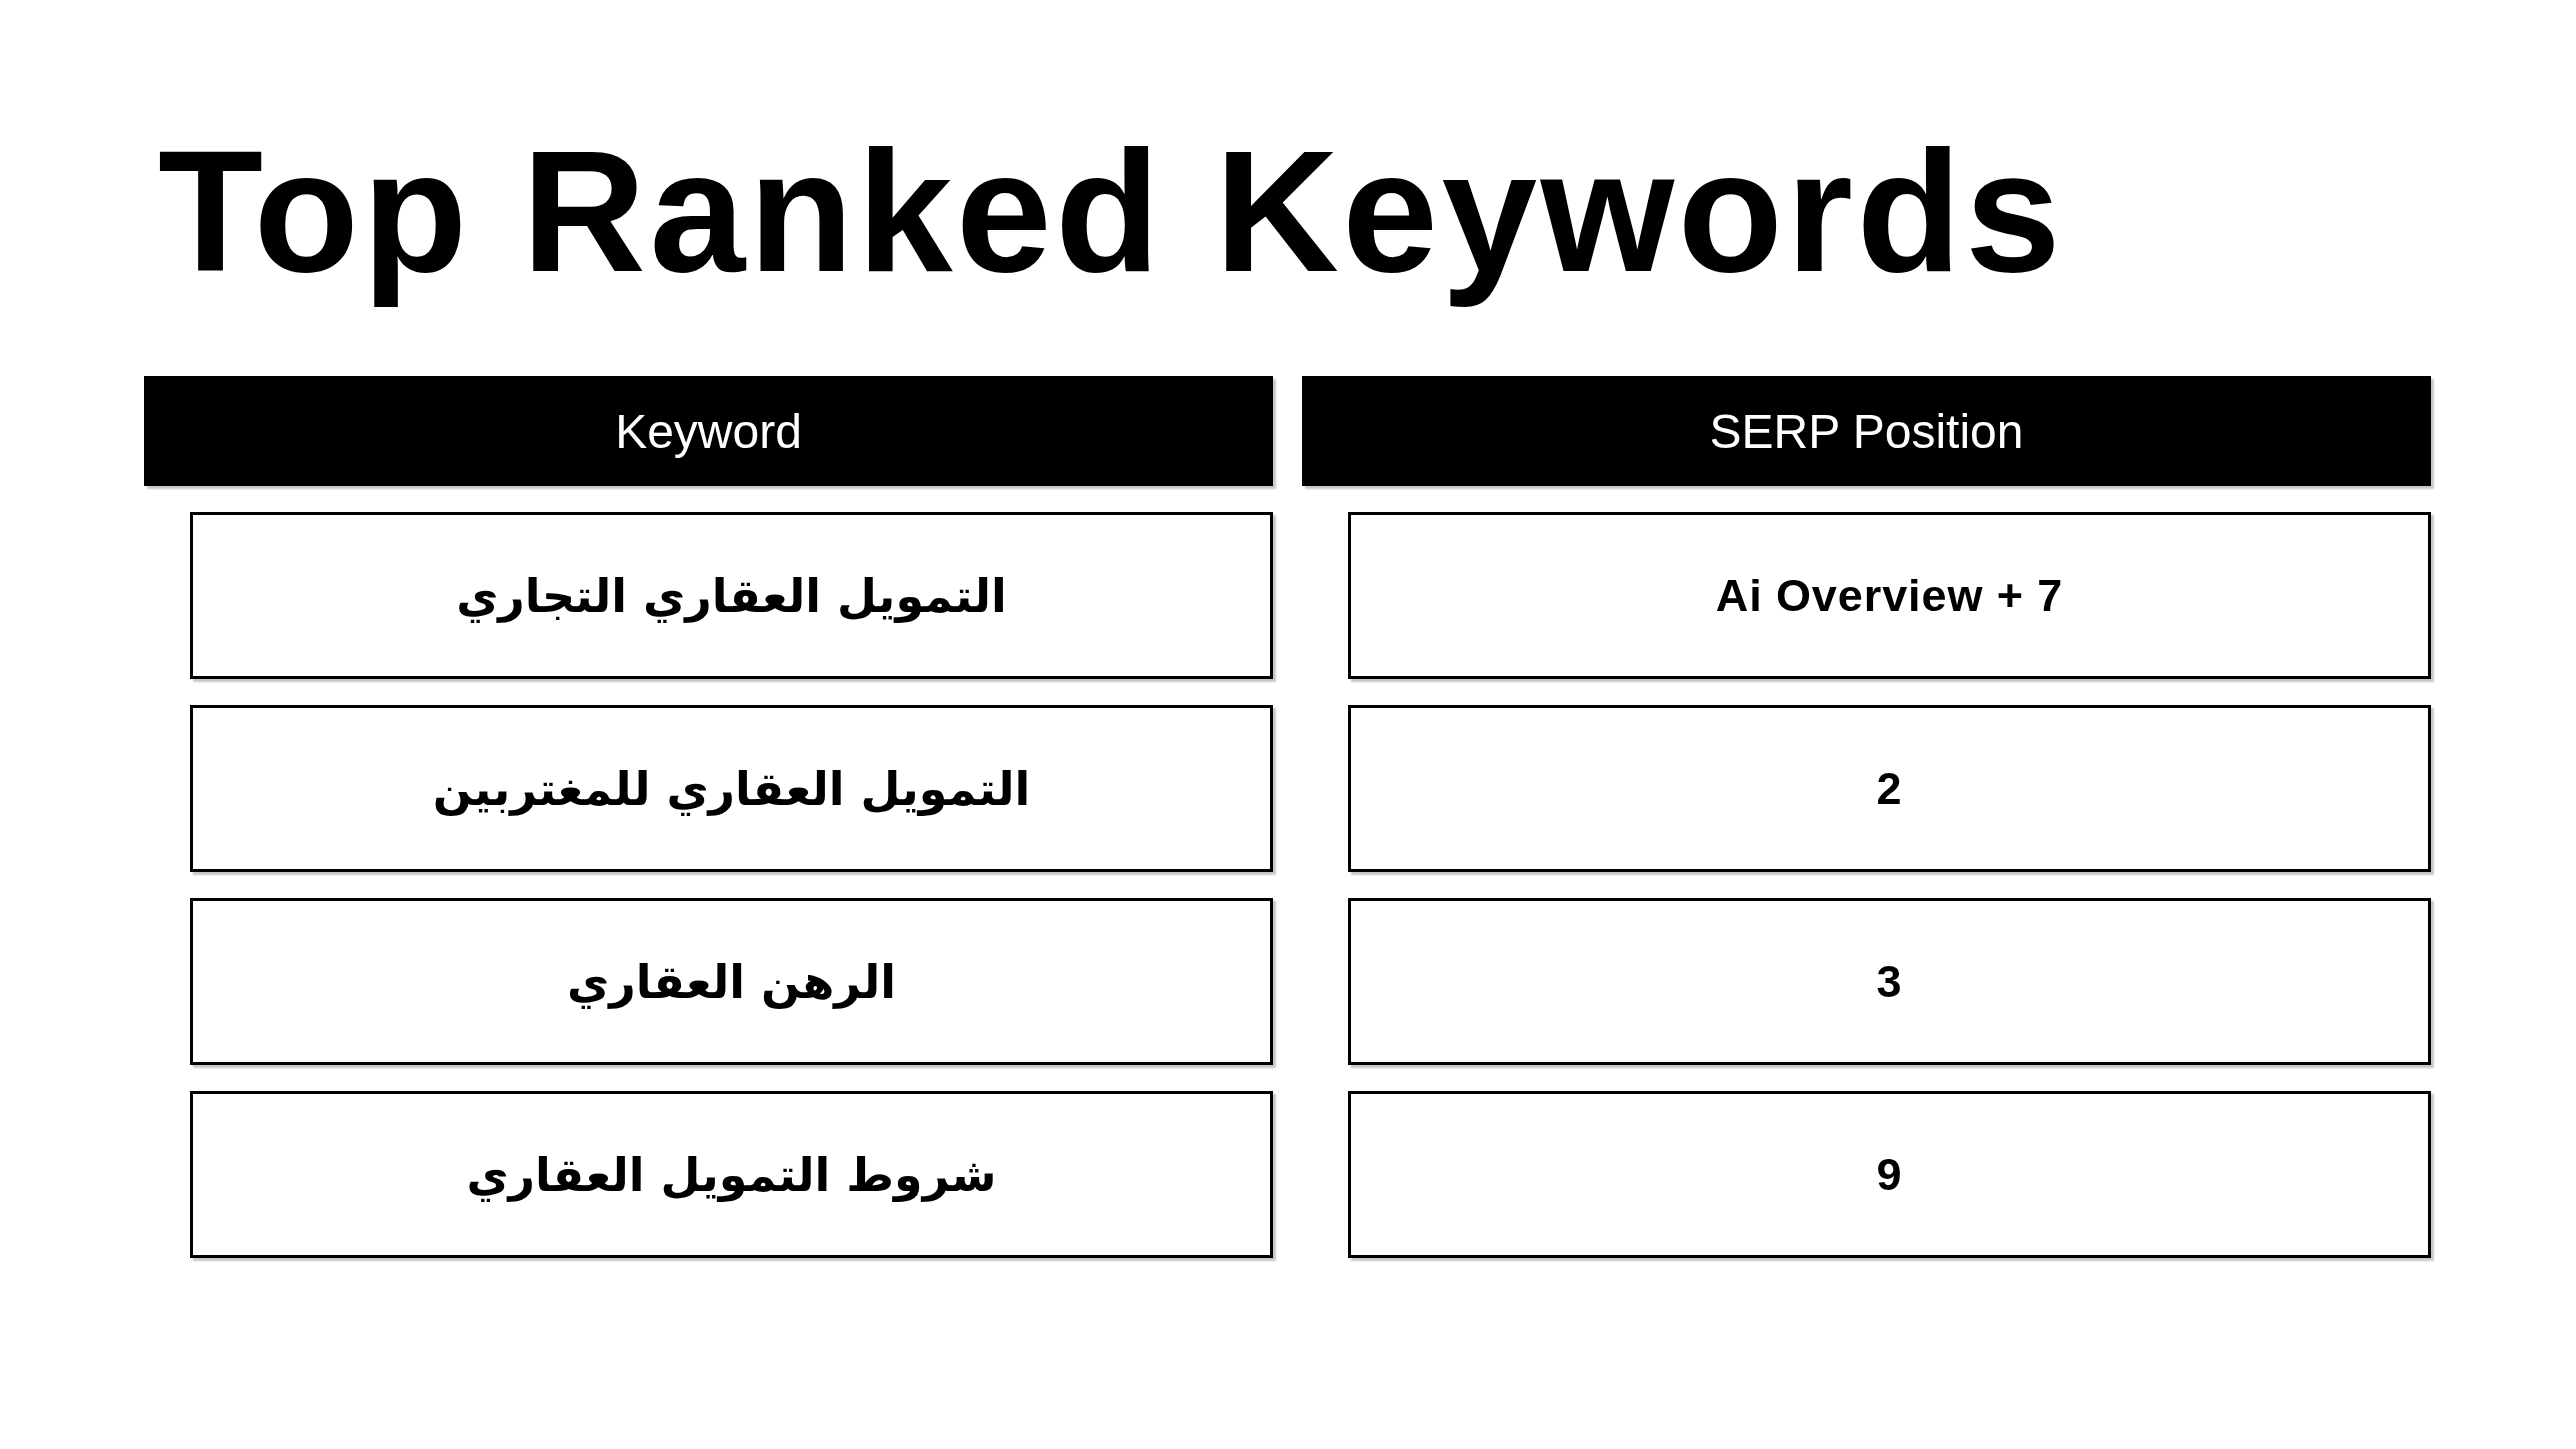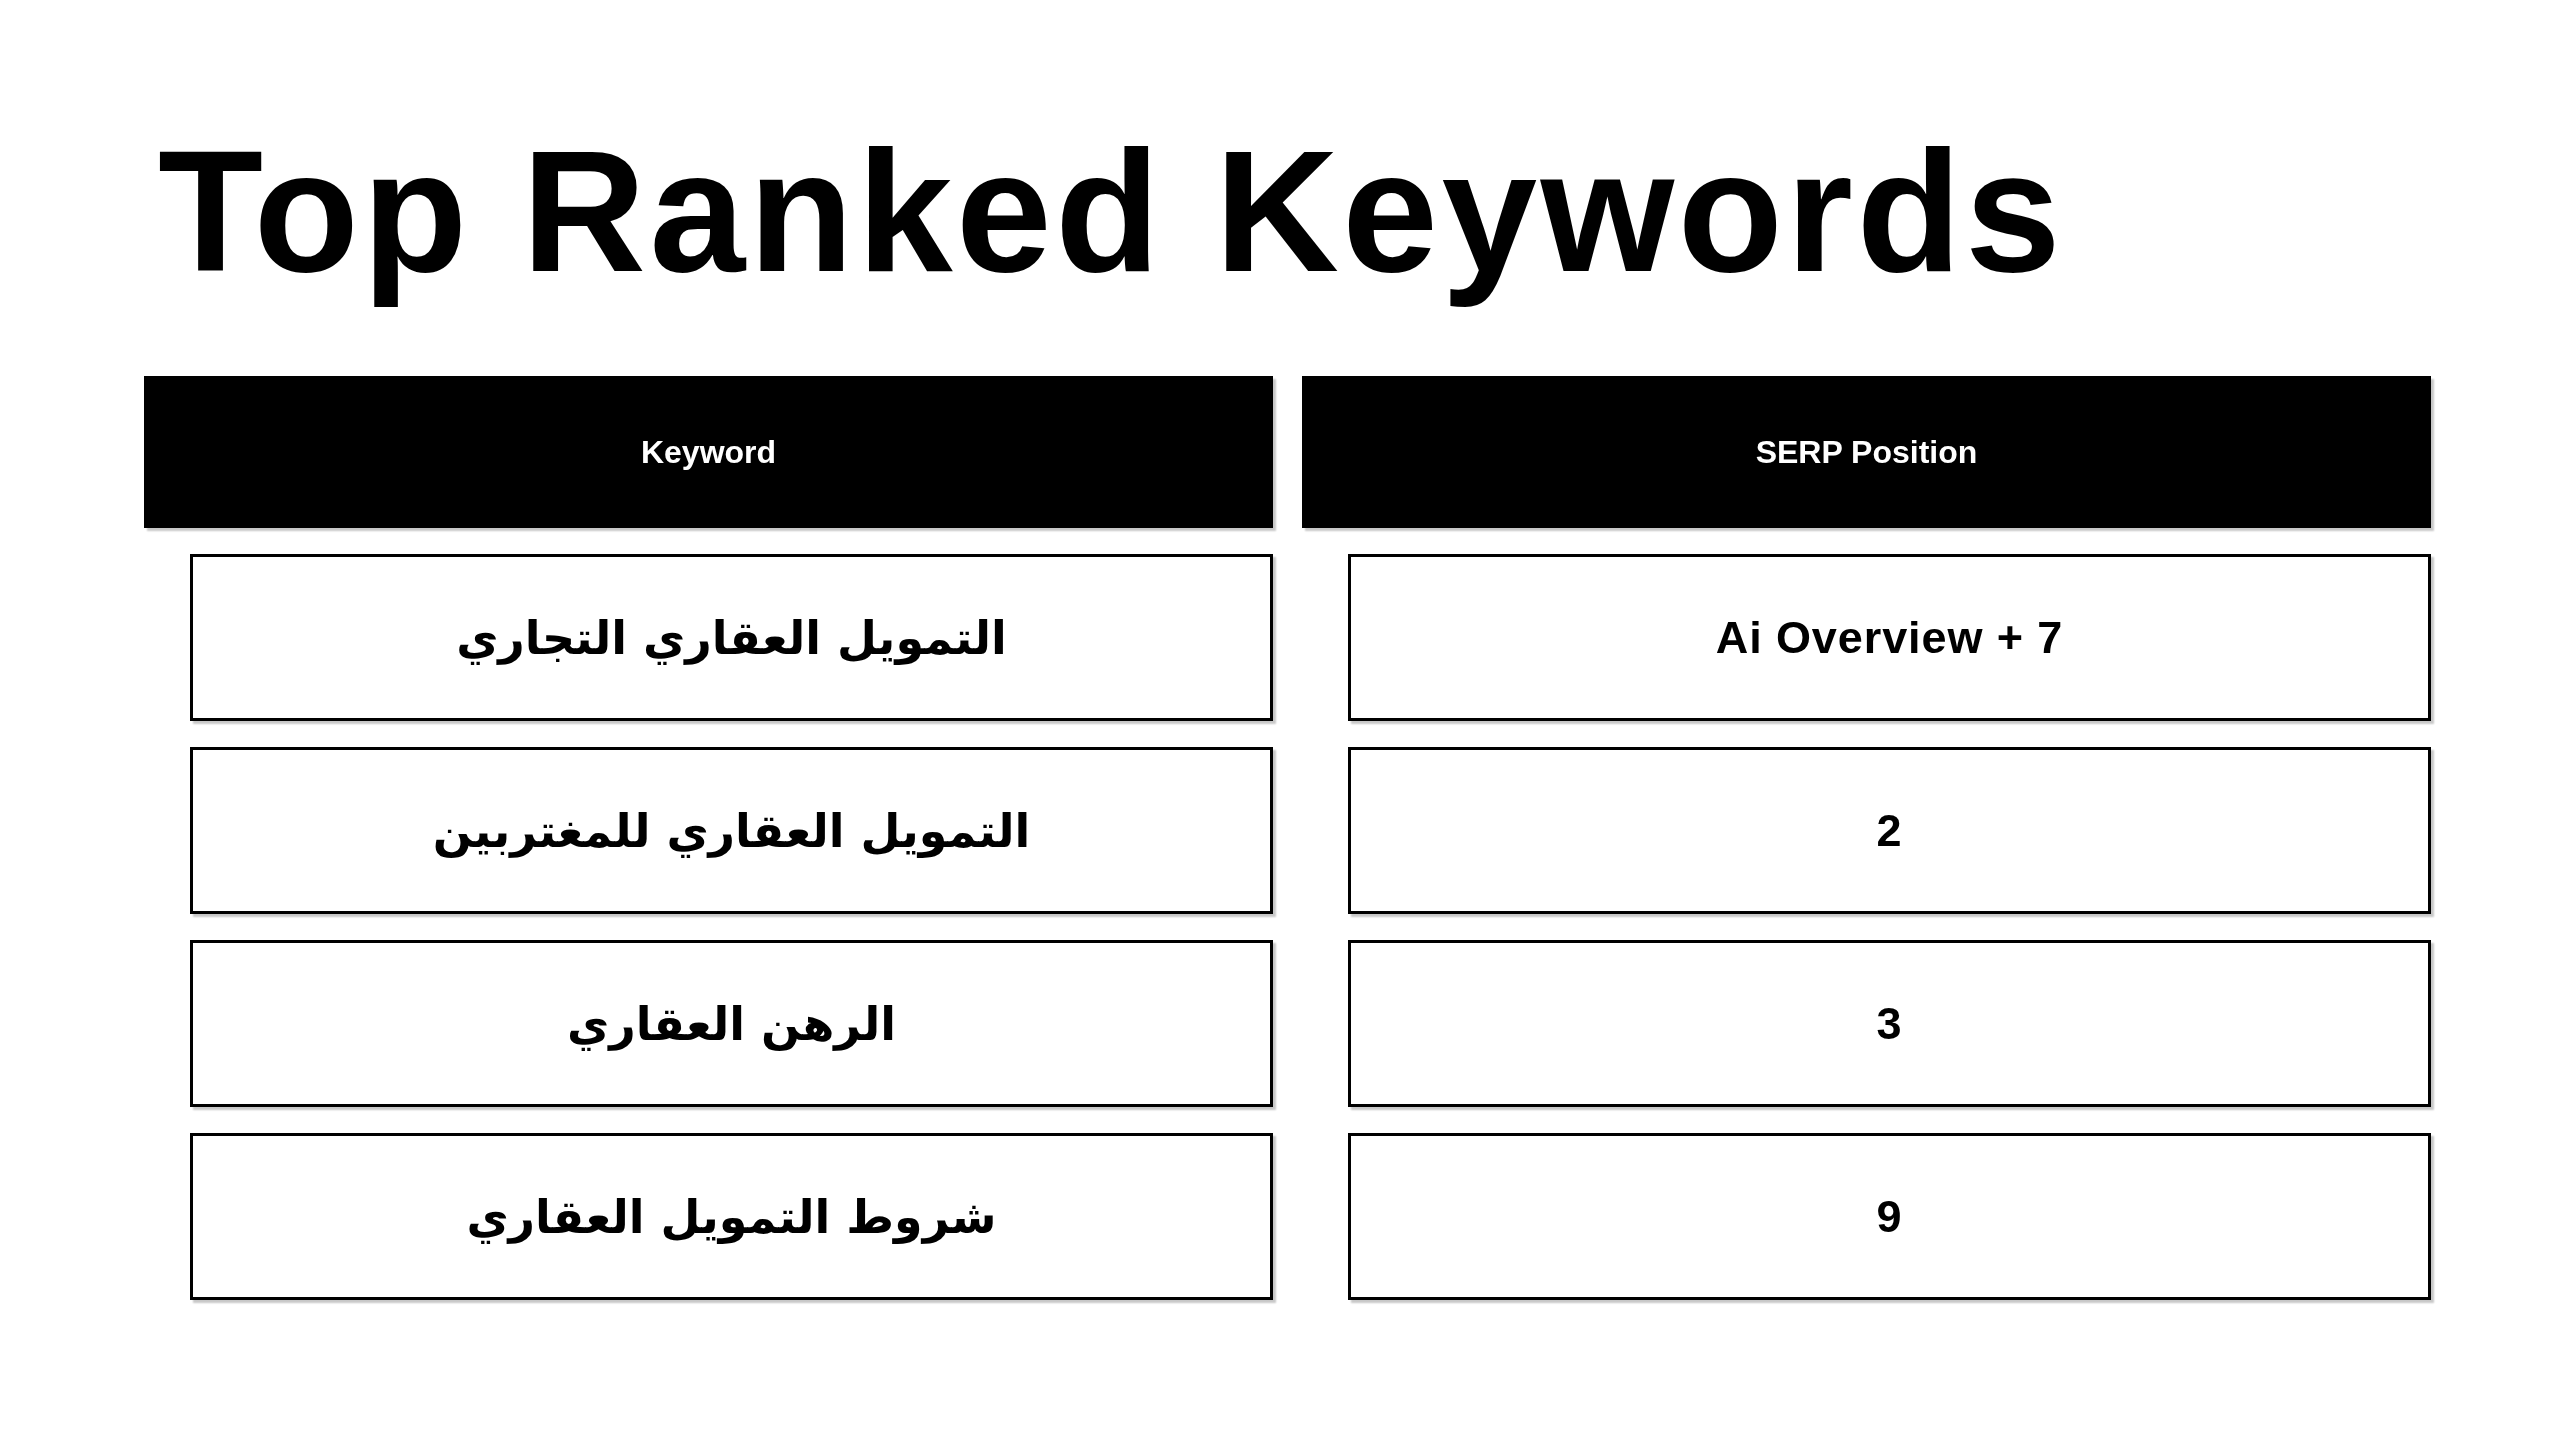--- a/index.html
+++ b/index.html
@@ -34,28 +34,28 @@
     width: 2287px;
     display: grid;
     grid-template-columns: 1fr 1fr;
     column-gap: 29px;
     row-gap: 26px;
   }
   .thead, .trow {
     display: contents;
   }
   .th {
-    height: 152px;
+    height: 110px;
     background: var(--header-bg, #000000);
     color: var(--header-text, #ffffff);
     display: flex;
     align-items: center;
     justify-content: center;
-    font-size: 32px;
-    font-weight: 700;
+    font-size: 48px;
+    font-weight: 400;
     box-shadow: 3.4px 3.4px 1.7px rgba(0, 0, 0, 0.22);
   }
   .td {
     box-sizing: border-box;
     height: 167px;
     background: var(--cell-bg, #ffffff);
     border: 3.4px solid var(--cell-border, #000000);
     display: flex;
     align-items: center;
     justify-content: center;

